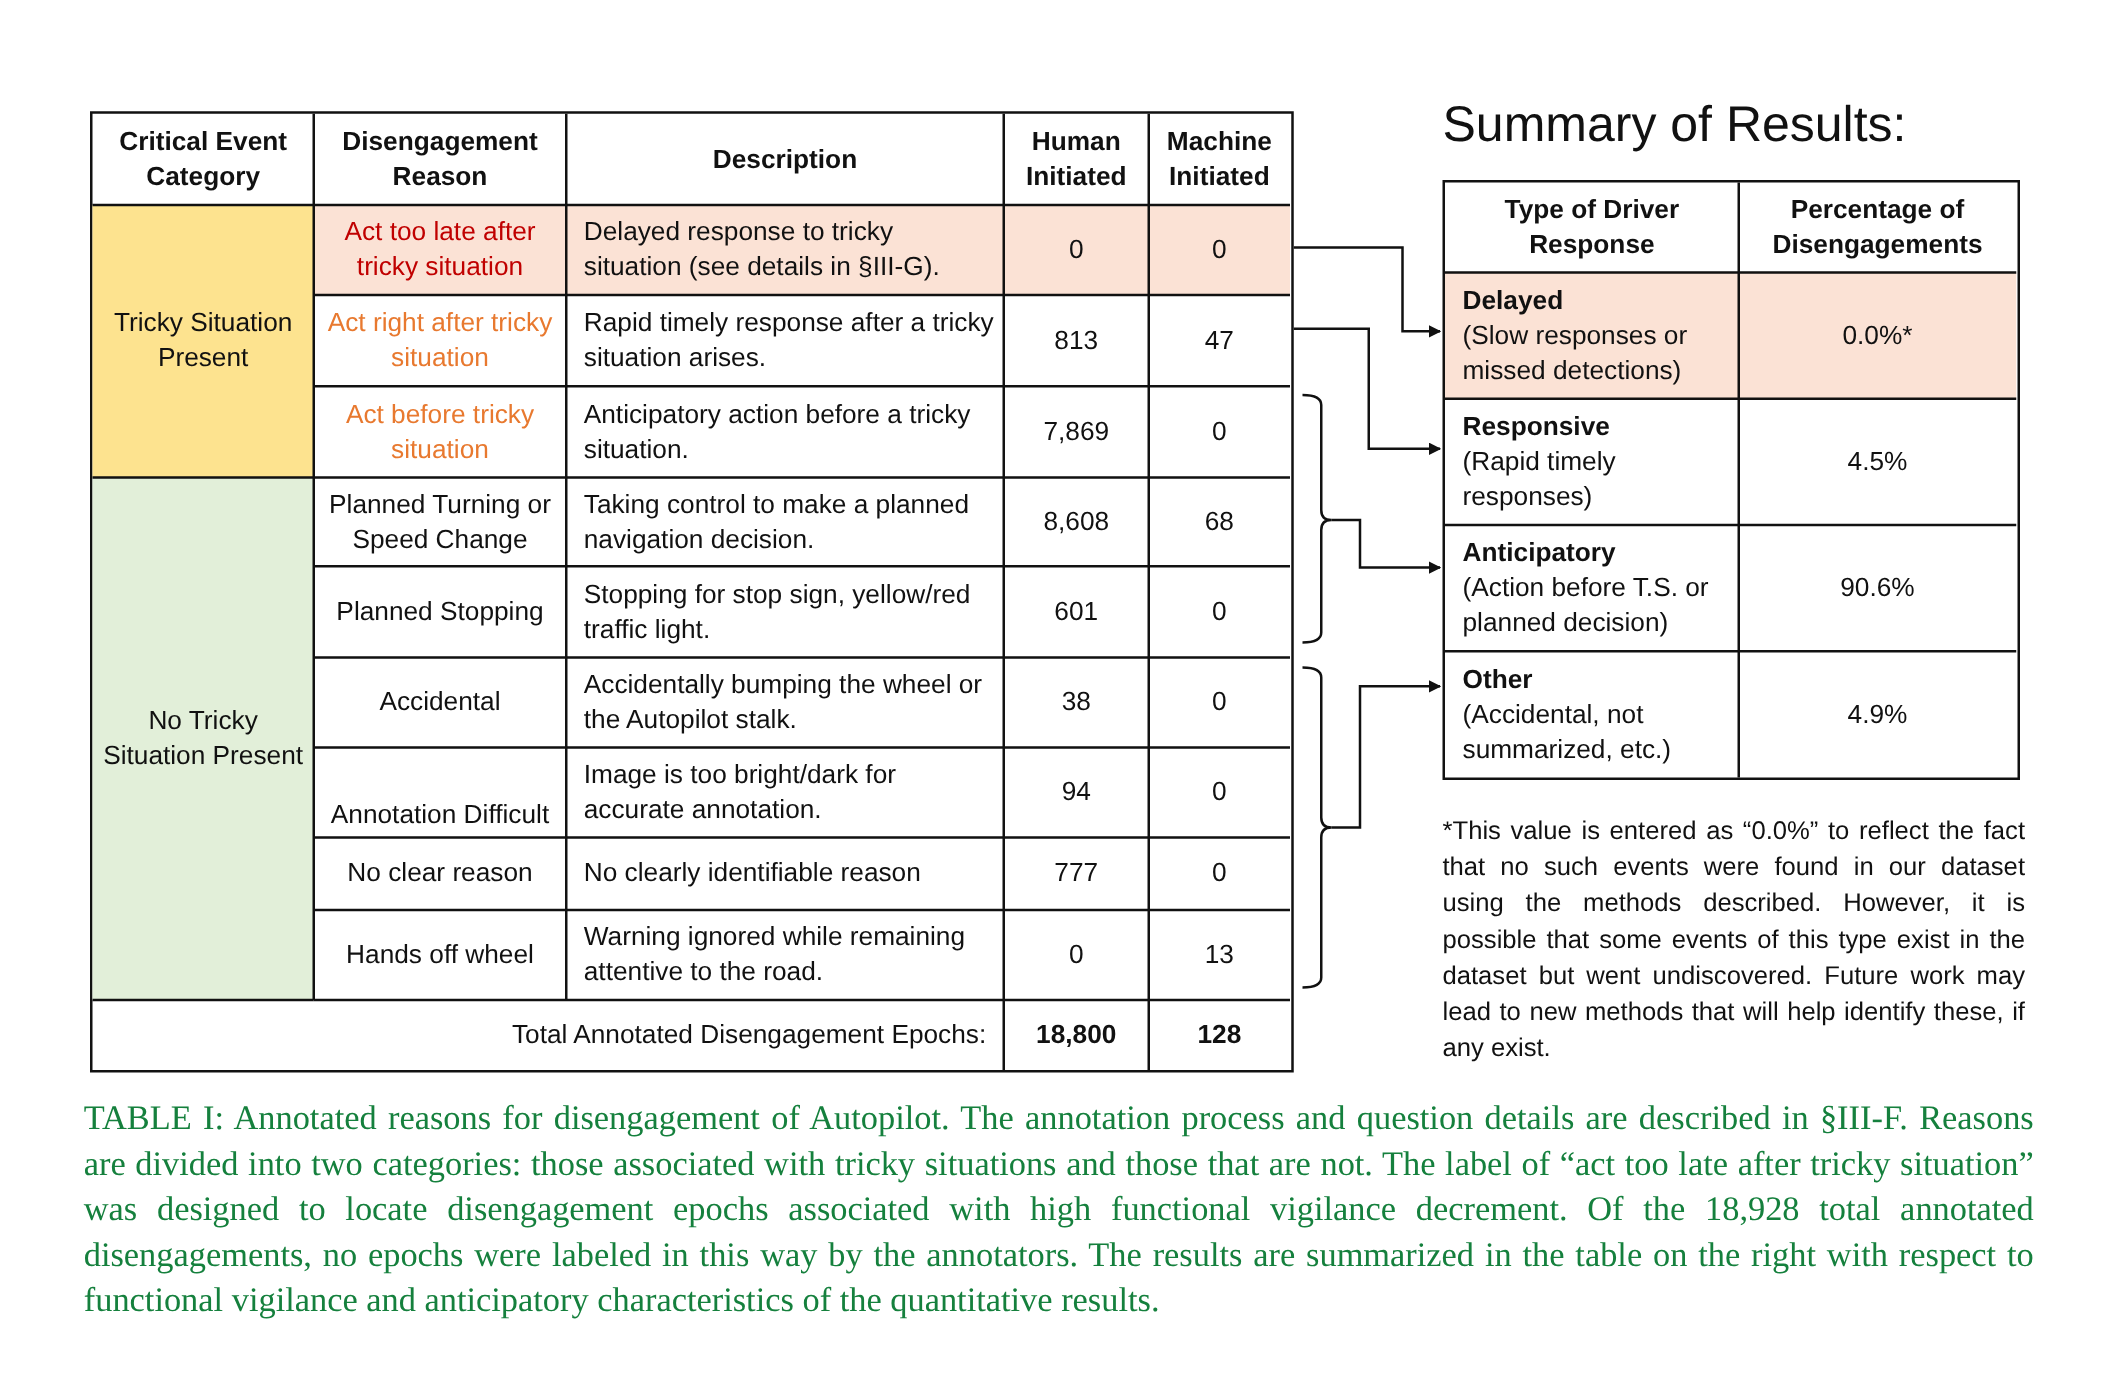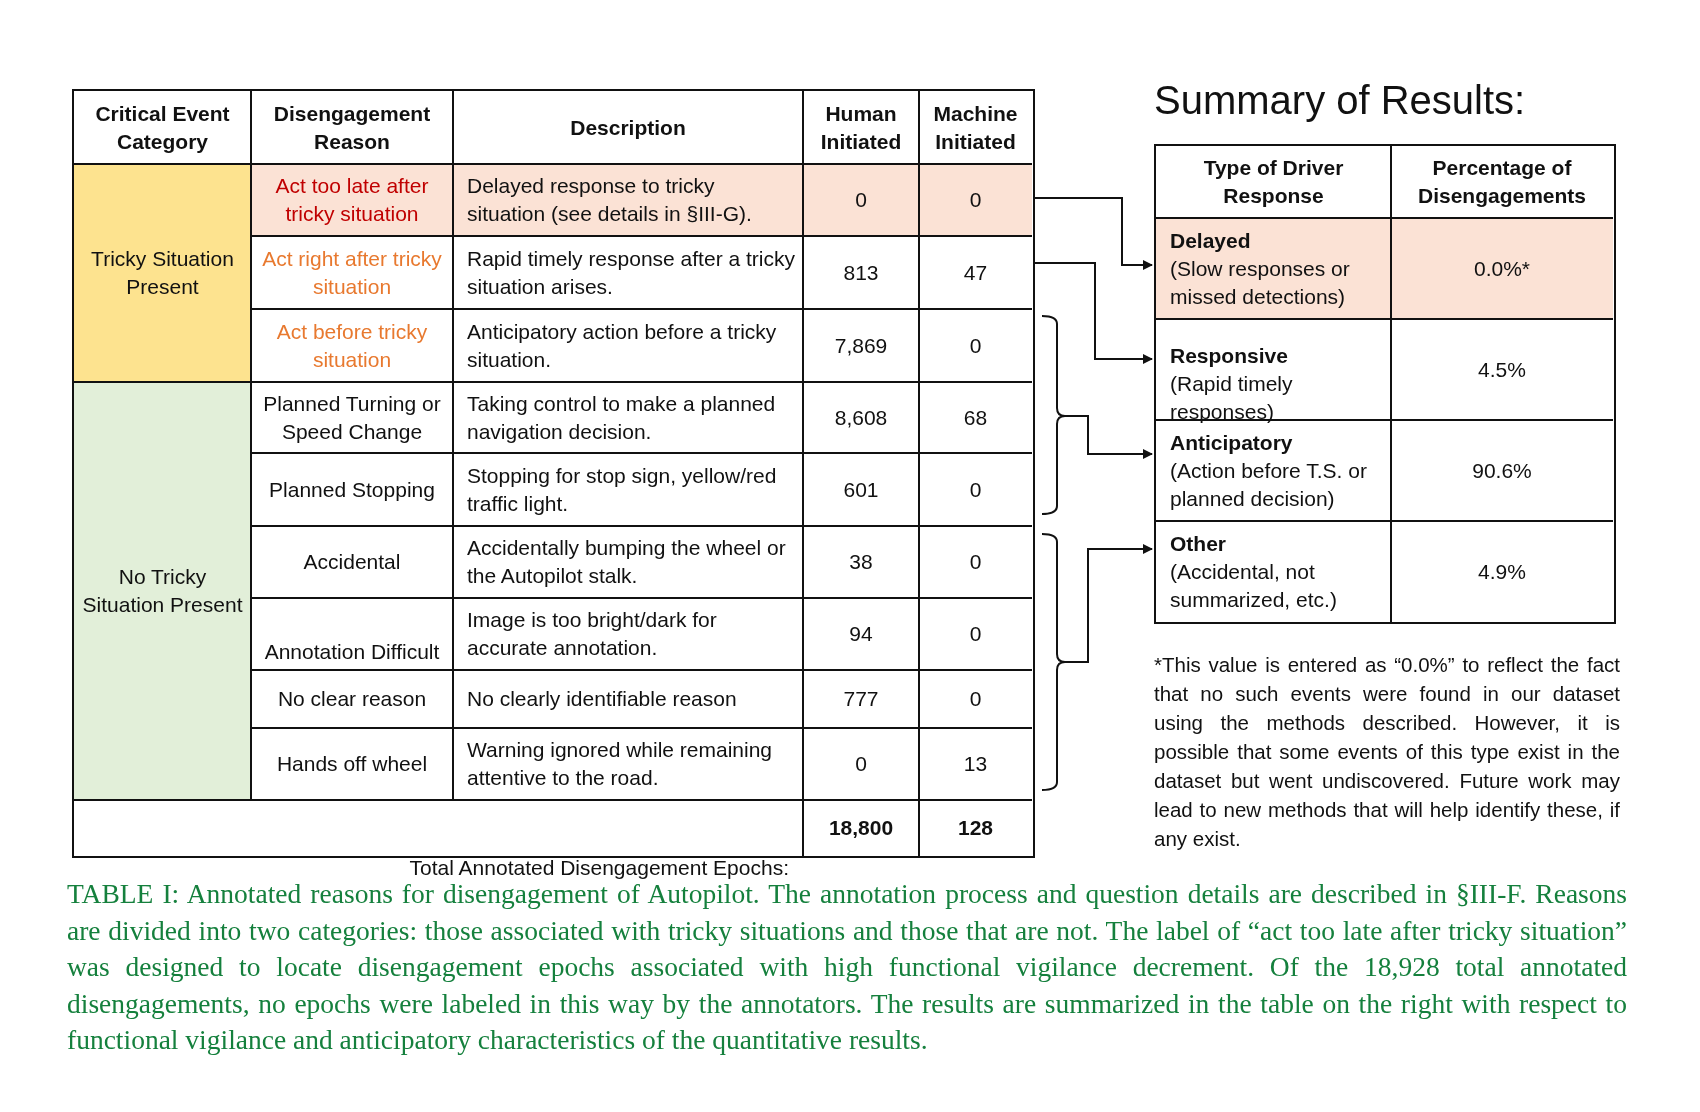--- a/index.html
+++ b/index.html
@@ -71,21 +71,21 @@
       <div class="cell " style="left: 177px; top: 579px; width: 202px; height: 58px;">No clear reason</div>
       <div class="cell left" style="left: 379px; top: 579px; width: 350px; height: 58px;">No clearly identifiable reason</div>
       <div class="cell " style="left: 729px; top: 579px; width: 116px; height: 58px;">777</div>
       <div class="cell " style="left: 845px; top: 579px; width: 113px; height: 58px;">0</div>
       <div class="cell " style="left: 177px; top: 637px; width: 202px; height: 72px;">Hands off wheel</div>
       <div class="cell left" style="left: 379px; top: 637px; width: 350px; height: 72px;">Warning ignored while remaining attentive to the road.</div>
       <div class="cell " style="left: 729px; top: 637px; width: 116px; height: 72px;">0</div>
       <div class="cell " style="left: 845px; top: 637px; width: 113px; height: 72px;">13</div>
     </div>
 
-  <div class="cell" style="left:177px;top:709px;width:550px;height:56px;justify-content:flex-end;padding-right:12px;margin-top:40px;">Total Annotated Disengagement Epochs:</div>
+  <div class="cell" style="left:177px;top:709px;width:550px;height:56px;justify-content:flex-end;padding-right:12px;">Total Annotated Disengagement Epochs:</div>
   <div class="cell bold" style="left:729px;top:709px;width:116px;height:56px;">18,800</div>
   <div class="cell bold" style="left:845px;top:709px;width:113px;height:56px;">128</div>
 <div class="grid-line-h" style="left: 0px; top: 72px; width: 958px;"></div>
     <div class="grid-line-h" style="left: 0px; top: 290px; width: 177px;"></div>
     <div class="grid-line-h" style="left: 177px; top: 144px; width: 781px;"></div>
     <div class="grid-line-h" style="left: 177px; top: 217px; width: 781px;"></div>
     <div class="grid-line-h" style="left: 177px; top: 290px; width: 781px;"></div>
     <div class="grid-line-h" style="left: 177px; top: 361px; width: 781px;"></div>
     <div class="grid-line-h" style="left: 177px; top: 434px; width: 781px;"></div>
     <div class="grid-line-h" style="left: 177px; top: 506px; width: 781px;"></div>
@@ -103,21 +103,21 @@
 
 <div id="summary-table" class="abs">
   <div class="sum-cell bold sum-pct" style="left:0;top:0;width:235px;height:72px;text-align:center;">Type of Driver Response</div>
   <div class="sum-cell bold sum-pct" style="left:235px;top:0;width:222px;height:72px;text-align:center;">Percentage of Disengagements</div>
   <div id="summary-rows">
       <div class="sum-cell sum-type bg-pink" style="left: 0px; top: 72px; width: 235px; height: 101px;">
         <span class="bold">Delayed</span>
         <span>(Slow responses or missed detections)</span>
       </div>
       <div class="sum-cell sum-pct bg-pink" style="left: 235px; top: 72px; width: 222px; height: 101px;">0.0%*</div>
-      <div class="sum-cell sum-type" style="left: 0px; top: 187px; width: 235px; height: 101px; justify-content: center;">
+      <div class="sum-cell sum-type" style="left: 0px; top: 173px; width: 235px; height: 101px; justify-content: center;">
         <span class="bold">Responsive</span>
         <span>(Rapid timely responses)</span>
       </div>
       <div class="sum-cell sum-pct" style="left: 235px; top: 173px; width: 222px; height: 101px;">4.5%</div>
       <div class="sum-cell sum-type" style="left: 0px; top: 274px; width: 235px; height: 101px;">
         <span class="bold">Anticipatory</span>
         <span>(Action before T.S. or planned decision)</span>
       </div>
       <div class="sum-cell sum-pct" style="left: 235px; top: 274px; width: 222px; height: 101px;">90.6%</div>
       <div class="sum-cell sum-type" style="left: 0px; top: 375px; width: 235px; height: 101px;">

